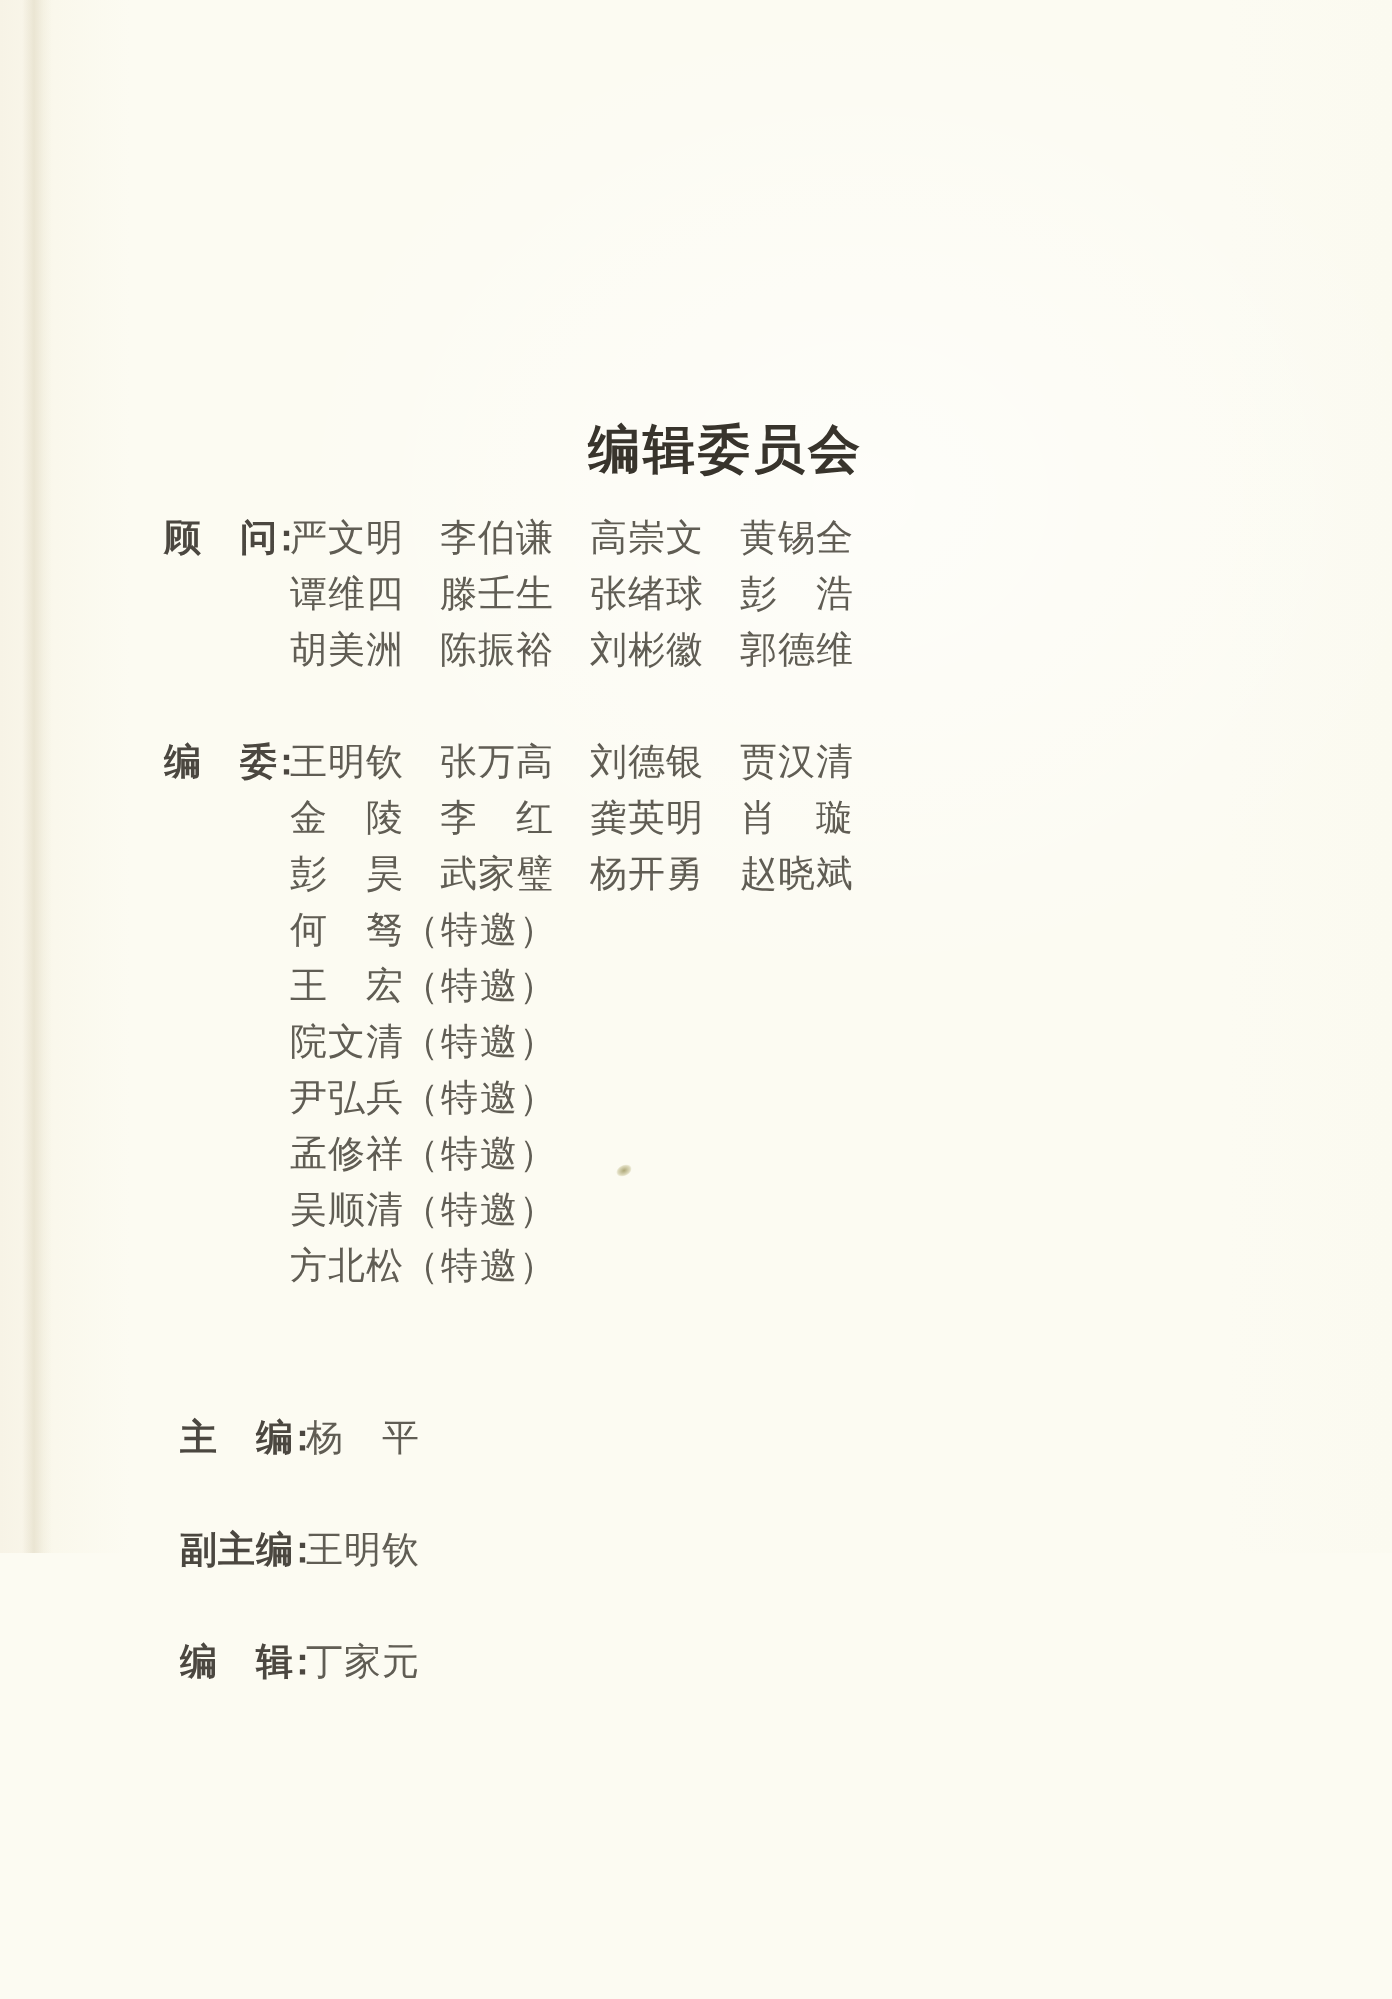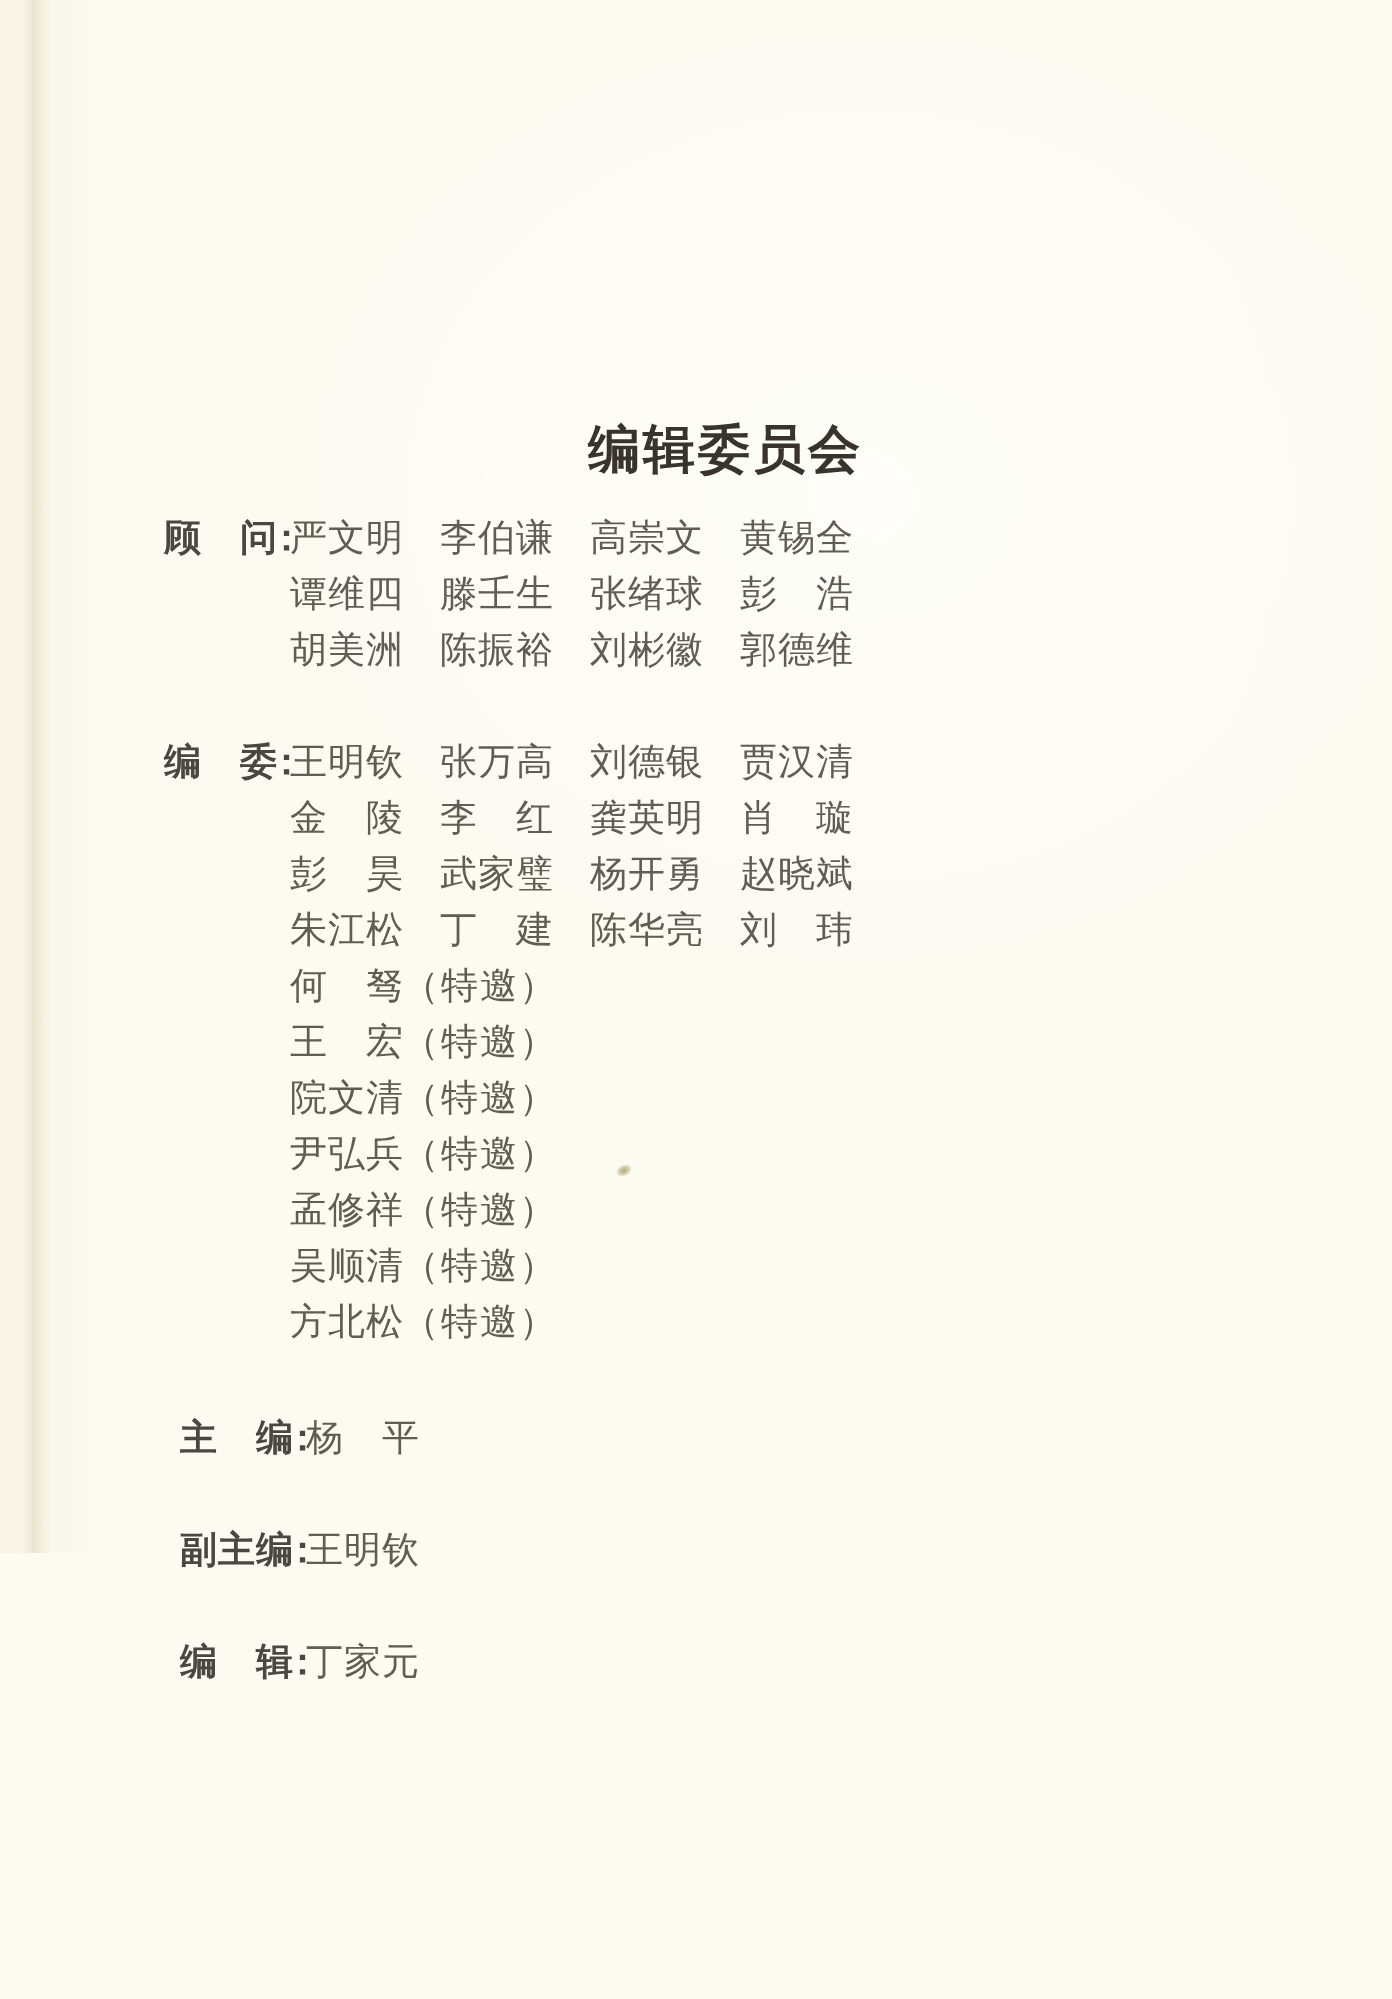--- a/index.html
+++ b/index.html
@@ -134,27 +134,20 @@
     </div>
     <div class="row">
       <span class="lbl-spacer"></span>
       <span class="name">彭　昊</span>
       <span class="name">武家璧</span>
       <span class="name">杨开勇</span>
       <span class="name last">赵晓斌</span>
     </div>
     <div class="row">
       <span class="lbl-spacer"></span>
-      <span class="name">朱江松</span>
-      <span class="name">丁　建</span>
-      <span class="name">陈华亮</span>
-      <span class="name last">刘　玮</span>
-    </div>
-    <div class="row">
-      <span class="lbl-spacer"></span>
       <span class="name guest">何　驽</span>
       <span class="suffix">（特邀）</span>
     </div>
     <div class="row">
       <span class="lbl-spacer"></span>
       <span class="name guest">王　宏</span>
       <span class="suffix">（特邀）</span>
     </div>
     <div class="row">
       <span class="lbl-spacer"></span>

